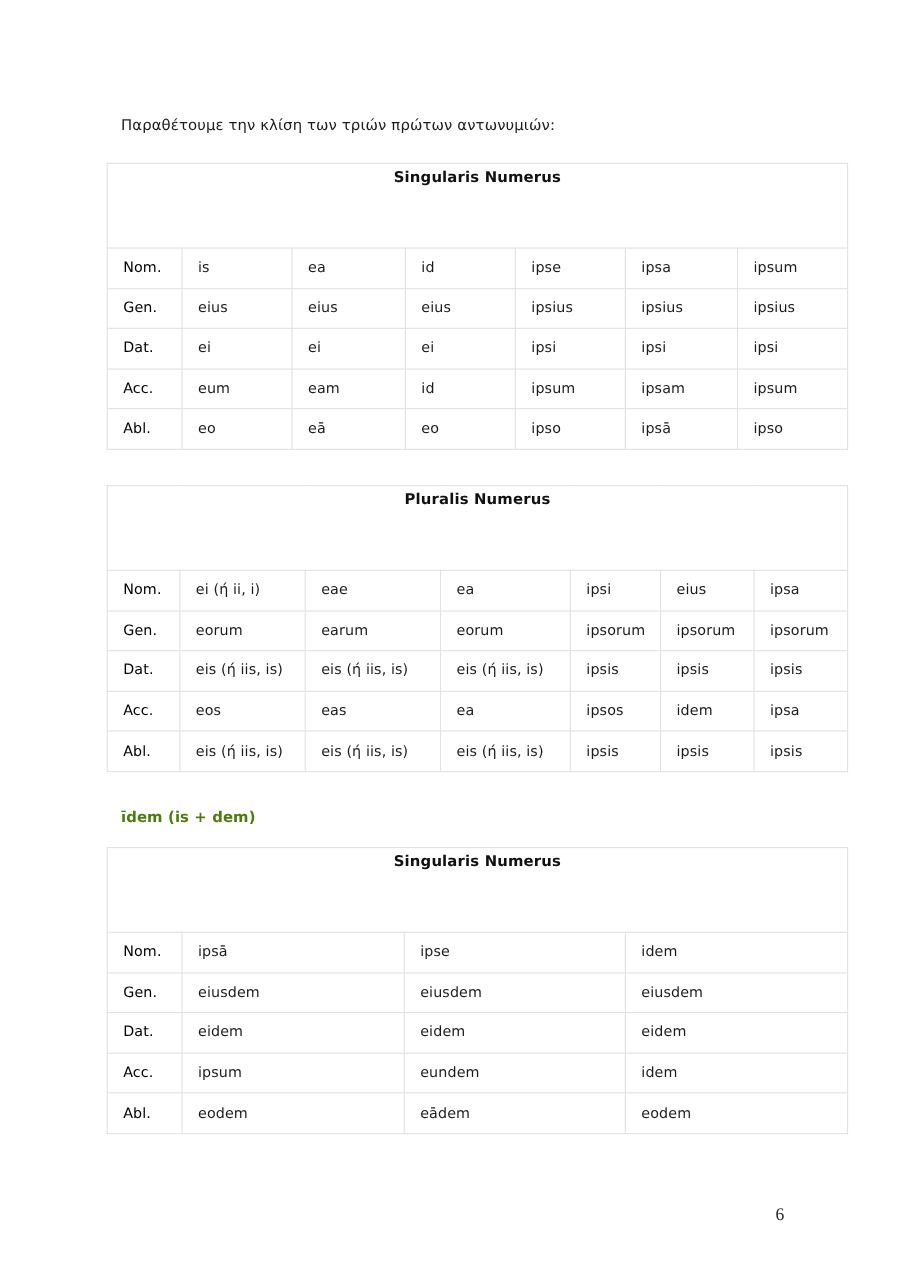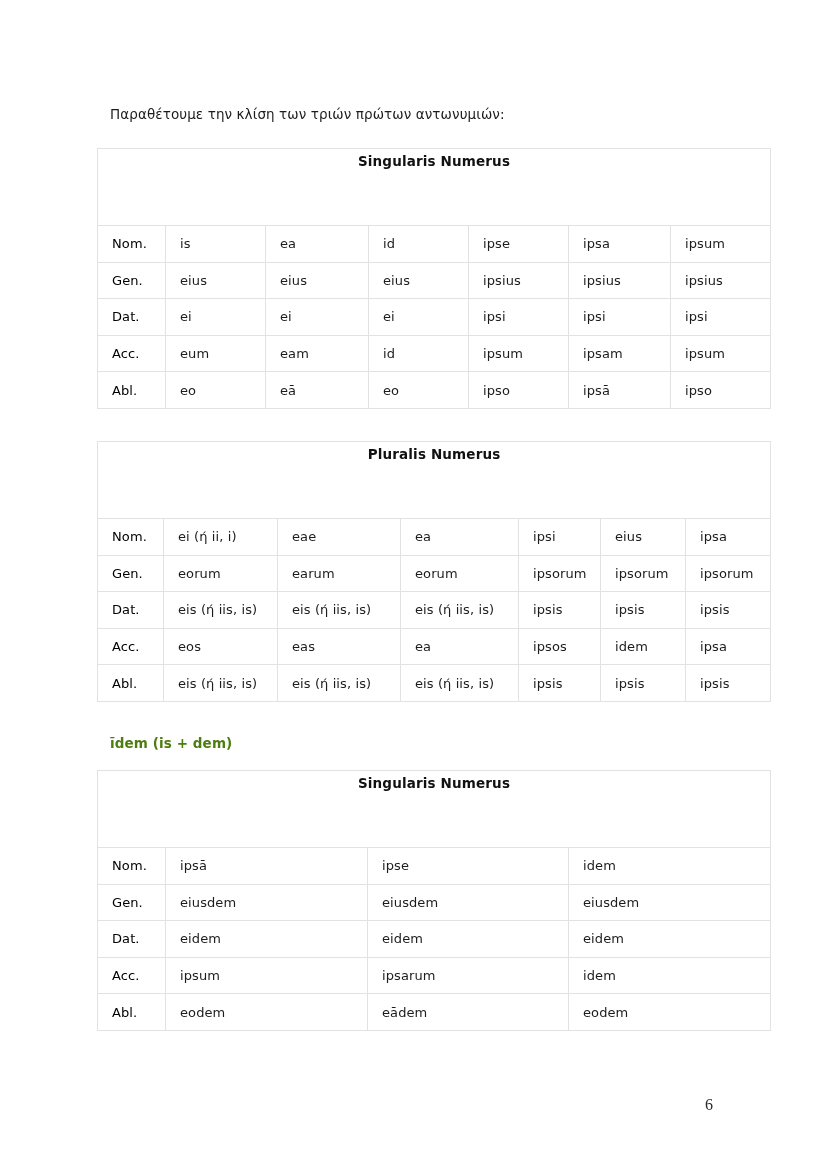--- a/index.html
+++ b/index.html
@@ -269,21 +269,21 @@
         </tr>
         <tr>
           <td class="case-cell">Dat.</td>
           <td class="form-cell">eidem</td>
           <td class="form-cell">eidem</td>
           <td class="form-cell">eidem</td>
         </tr>
         <tr>
           <td class="case-cell">Acc.</td>
           <td class="form-cell">ipsum</td>
-          <td class="form-cell">ipsarum</td>
+          <td class="form-cell">eundem</td>
           <td class="form-cell">idem</td>
         </tr>
         <tr>
           <td class="case-cell">Abl.</td>
           <td class="form-cell">eodem</td>
           <td class="form-cell">eādem</td>
           <td class="form-cell">eodem</td>
         </tr>
       </tbody>
   </table>

